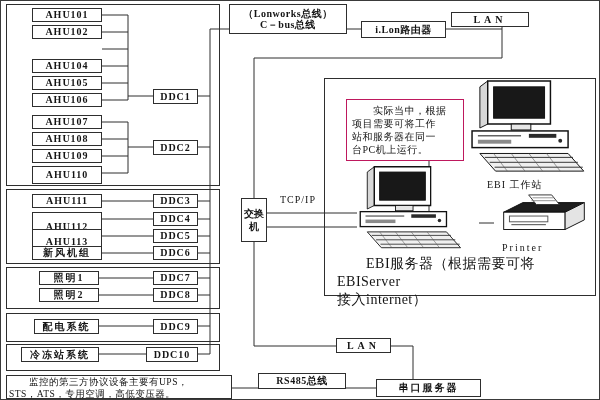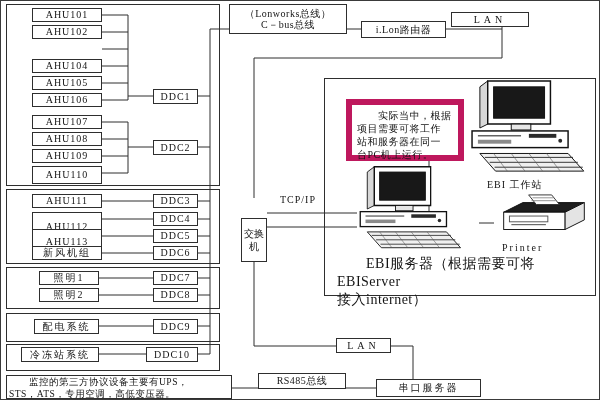--- a/index.html
+++ b/index.html
@@ -11,30 +11,30 @@
   }
   #stage {
     position:relative; width:600px; height:400px;
     background:#ffffff; border:1px solid #3a3a3a; overflow:hidden;
   }
   #wires { position:absolute; left:0; top:0; z-index:0; }
   .group { position:absolute; border:1px solid #2e2e2e; background:transparent; z-index:1; }
   .box {
     position:absolute; border:1px solid #2e2e2e; background:#ffffff;
     display:flex; align-items:center; justify-content:center;
-    font-size:10px; letter-spacing:1px; text-align:center; line-height:1.15; z-index:2;
+    font-size:10px; letter-spacing:1px; text-align:center; line-height:1.15; z-index:2;font-weight:bold;
   }
   .box.cjk { letter-spacing:2px; }
   .box.lan { letter-spacing:4px; }
   .label { position:absolute; font-size:10px; letter-spacing:1px; white-space:nowrap; z-index:2; }
   .prewrap { white-space:pre-wrap; }
-  .vtext { width:14px; word-break:break-all; line-height:13px; letter-spacing:0;margin-top:20px; }
+  .vtext { width:14px; word-break:break-all; line-height:13px; letter-spacing:0; }
   .icon { position:absolute; z-index:2; }
   #note-box {
-    position:absolute; border:6px solid #be185d; background:#fff;
+    position:absolute; border:1px solid #be185d; background:#fff;
     font-size:10px; line-height:1.3; padding:4px 5px; z-index:2; letter-spacing:0.5px;
   }
   #tp-box {
     position:absolute; border:1px solid #2e2e2e; background:#fff;
     font-size:9.5px; line-height:1.25; padding:1px 2px 0 2px; z-index:2; letter-spacing:0.5px;
   }
   .caption { position:absolute; font-size:14px; line-height:1.3; z-index:2; letter-spacing:0.5px; }
 </style>
 </head>
 <body>

